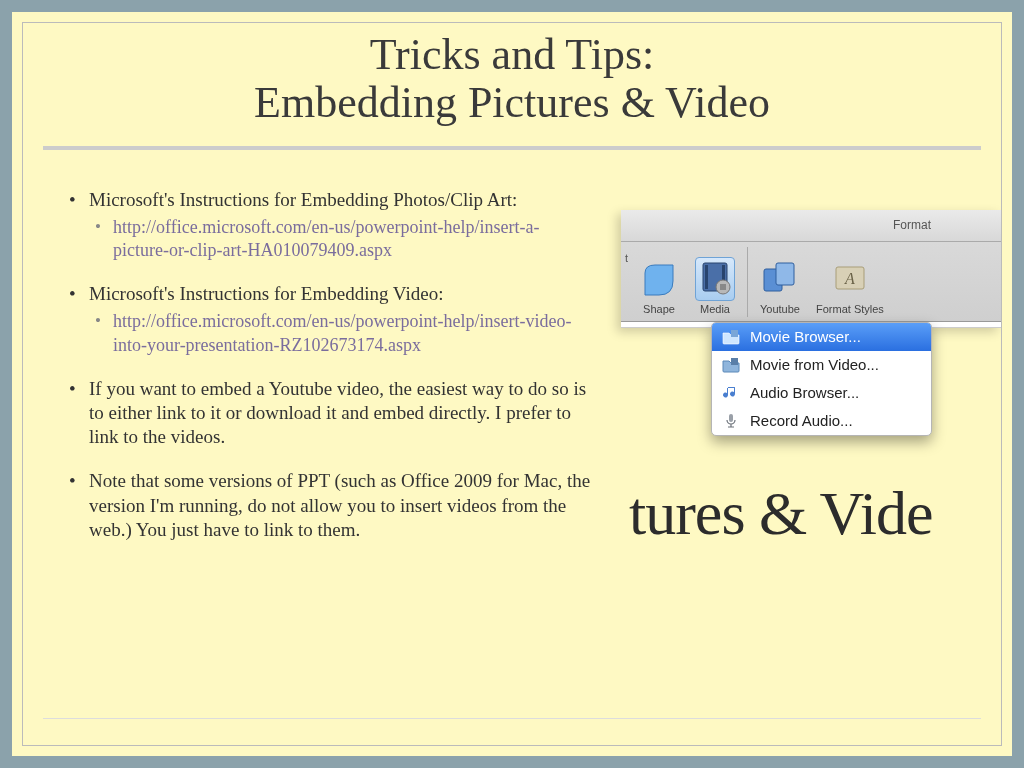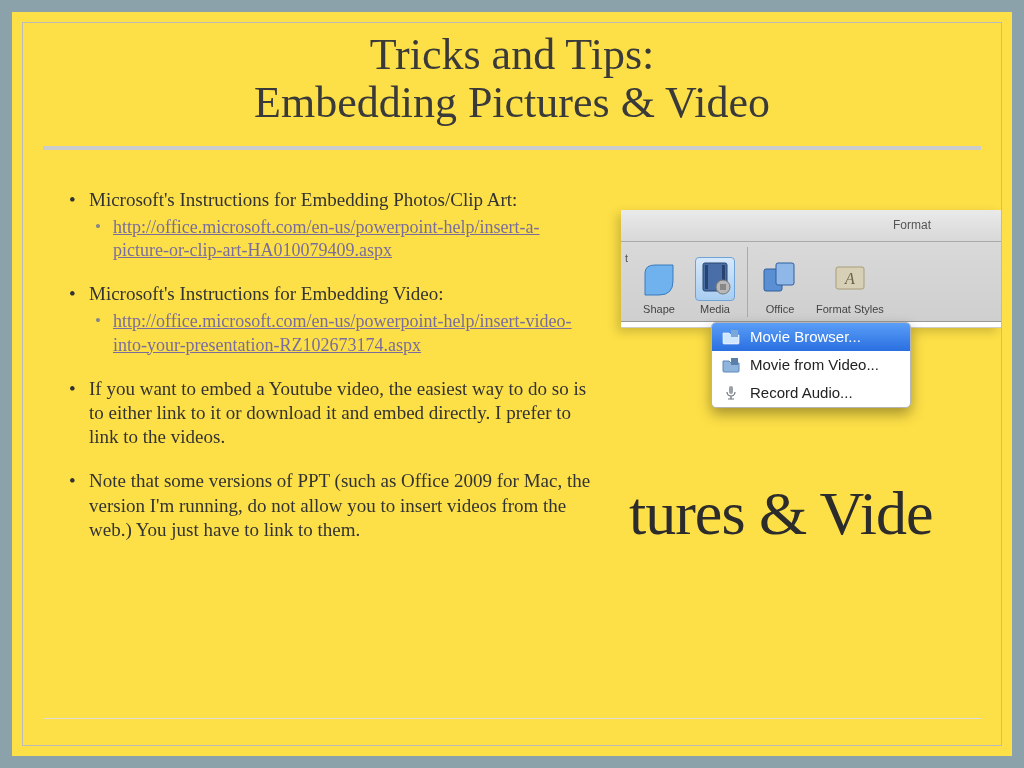--- a/index.html
+++ b/index.html
@@ -6,21 +6,21 @@
   html, body { width: 1024px; height: 768px; overflow: hidden; }
   body {
     background: #8ba2ab;
     padding: 12px;
     font-family: Georgia, 'Times New Roman', serif;
     color: #333;
   }
   .outer-frame {
     width: 100%;
     height: 100%;
-    background: #fde047;
+    background: #fef9c3;
     padding: 10px;
   }
   .inner-frame {
     width: 100%;
     height: 100%;
     border: 1px solid #bbb;
     position: relative;
     display: flex;
     flex-direction: column;
   }
@@ -76,21 +76,20 @@
   .sub li::before {
     content: "•";
     position: absolute;
     left: 6px;
     top: 0;
     color: #888;
     font-size: 17px;
   }
   .sub a {
     color: #7a6d9d;
-    text-decoration: underline;
   }
   .right-col {
     flex: 1;
     position: relative;
     display: flex;
     align-items: flex-start;
     justify-content: flex-end;
   }
   
   .ppt-shot {
@@ -143,21 +142,21 @@
   .icon-shape svg, .icon-media svg, .icon-arrange svg, .icon-quick svg { display:block; }
   .doc-strip {
     height: 6px;
     background: #fff;
     border-bottom: 1px solid #ccc;
   }
   .dropdown {
     position: absolute;
     top: 112px;
     left: 90px;
-    width: 200px;
+    width: 221px;
     background: #fff;
     border: 1px solid #b5b5b5;
     border-radius: 5px;
     box-shadow: 0 6px 14px rgba(0,0,0,0.35);
     overflow: hidden;
   }
   .dropdown-item {
     display: flex;
     align-items: center;
     gap: 10px;
@@ -262,21 +261,21 @@
 
             <div class="ribbon-divider"></div>
 
             <div class="ribbon-group">
               <div class="ribbon-icon icon-arrange">
                 <svg width="40" height="40" viewBox="0 0 40 40">
                   <rect x="4" y="10" width="18" height="22" rx="2" fill="#5a8fd4" stroke="#2f5e9e"></rect>
                   <rect x="16" y="4" width="18" height="22" rx="2" fill="#8fb8e8" stroke="#2f5e9e"></rect>
                 </svg>
               </div>
-              <div class="ribbon-label">Office</div>
+              <div class="ribbon-label">Youtube</div>
             </div>
 
             <div class="ribbon-group">
               <div class="ribbon-icon icon-quick">
                 <svg width="40" height="40" viewBox="0 0 40 40">
                   <rect x="6" y="8" width="28" height="22" rx="2" fill="#d8d0b6" stroke="#a89d78"></rect>
                   <text x="20" y="25" font-size="16" font-family="Georgia" fill="#6a6248" text-anchor="middle" font-style="italic">A</text>
                 </svg>
               </div>
               <div class="ribbon-label">Format Styles</div>
@@ -301,20 +300,28 @@
               <span class="dd-icon">
                 <svg width="18" height="16" viewBox="0 0 18 16">
                     <path d="M1 4h6l2 2h8v8a1 1 0 0 1-1 1H2a1 1 0 0 1-1-1z" fill="#8fb5dc" stroke="#5a88b8"></path>
                     <rect x="9" y="1" width="7" height="7" fill="#5a7fa8"></rect>
                   </svg>
               </span>
               <span>Movie from Video...</span>
             </div>
             <div class="dropdown-item">
               <span class="dd-icon">
+                <svg width="16" height="16" viewBox="0 0 16 16">
+                    <path d="M5 2v8a2.5 2.5 0 1 1-1-2V3l8-1v7a2.5 2.5 0 1 1-1-2V2z" fill="#4a7fd0"></path>
+                  </svg>
+              </span>
+              <span>Audio Browser...</span>
+            </div>
+            <div class="dropdown-item">
+              <span class="dd-icon">
                 <svg width="14" height="16" viewBox="0 0 14 16">
                     <rect x="5" y="1" width="4" height="8" rx="2" fill="#9aa0a8"></rect>
                     <path d="M3 7a4 4 0 0 0 8 0M7 11v3M4 14h6" stroke="#6a7078" stroke-width="1.2" fill="none"></path>
                   </svg>
               </span>
               <span>Record Audio...</span>
             </div>
           </div>
 
         </div>

